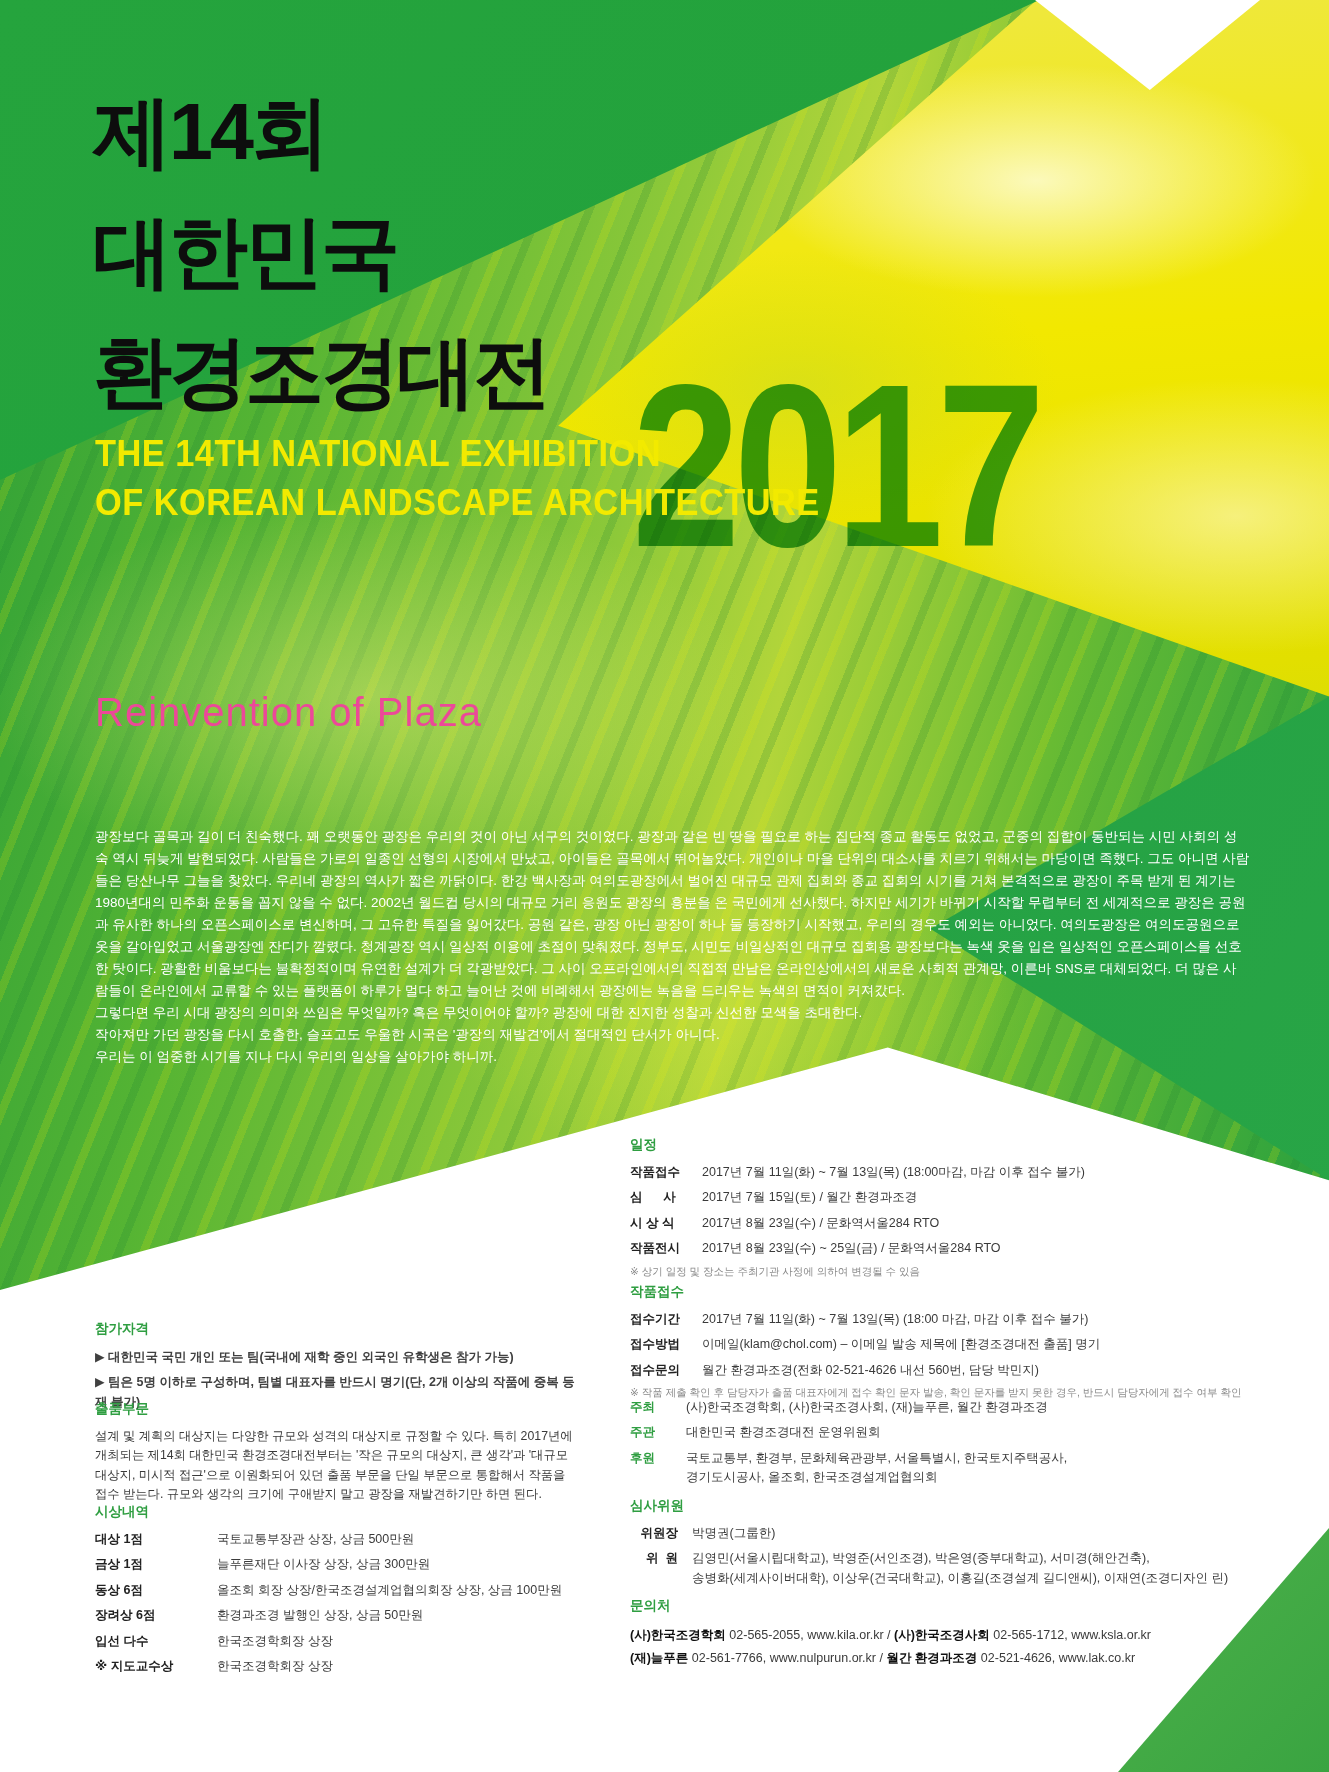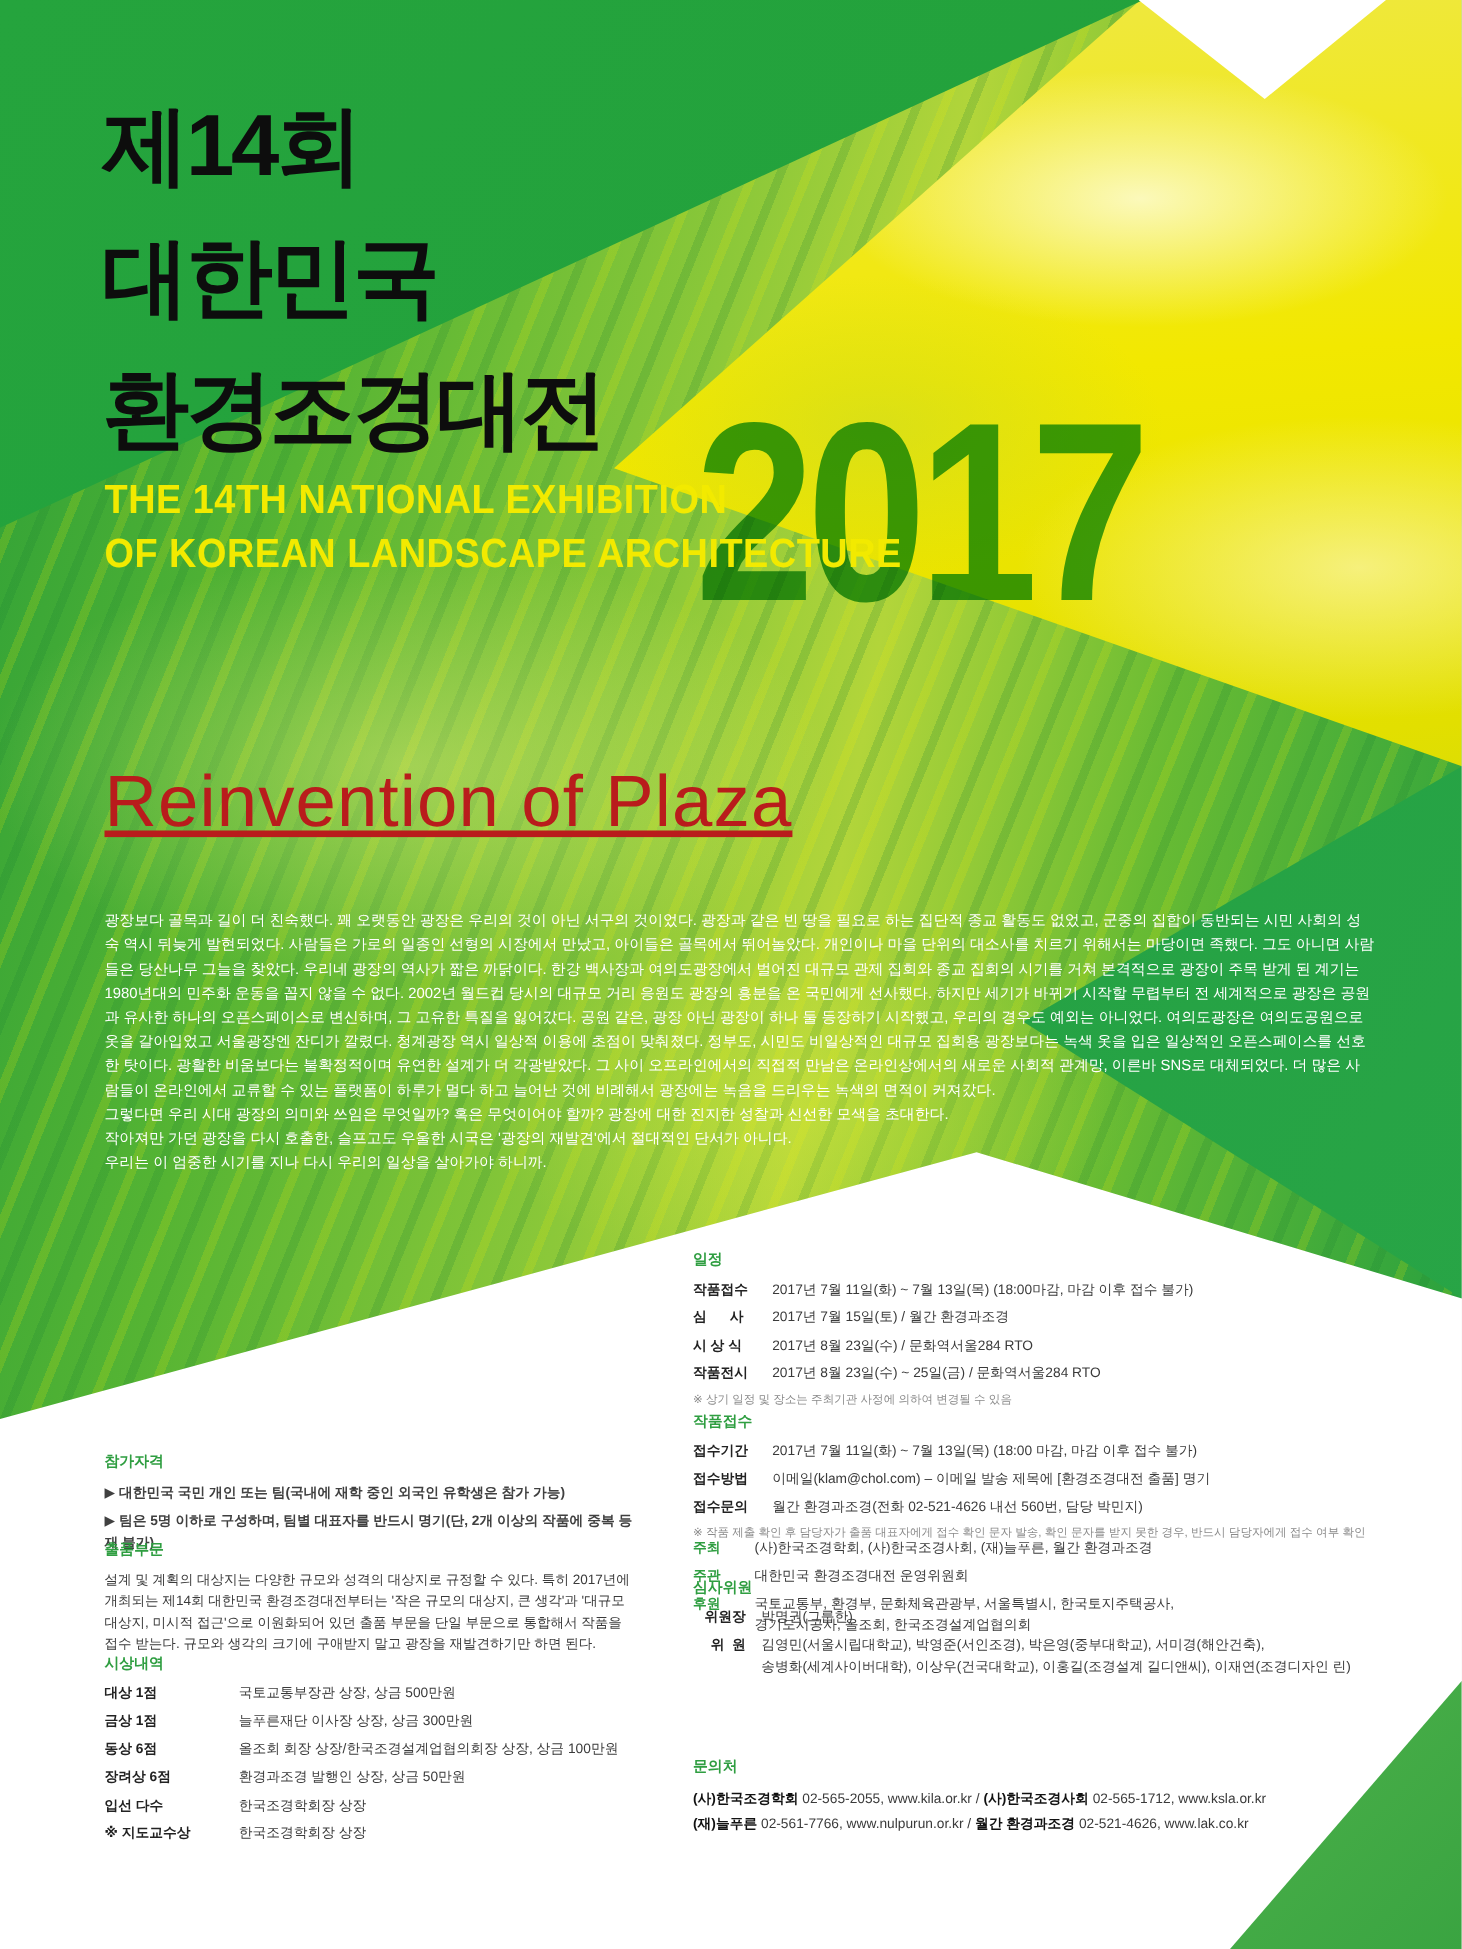--- a/index.html
+++ b/index.html
@@ -57,21 +57,21 @@
     position:absolute;left:95px;top:430px;z-index:4;
     font-size:37px;font-weight:bold;color:#f2ea00;line-height:1.32;letter-spacing:.5px;
     transform:scaleX(0.93);transform-origin:left top;white-space:nowrap;
   }
   .subtitle-ko{
     position:absolute;left:92px;top:582px;z-index:4;
     font-size:83px;font-weight:bold;color:#ffffff;letter-spacing:-3px;white-space:nowrap;
   }
   .subtitle-en{
     position:absolute;left:95px;top:690px;z-index:4;
-    font-size:66px;font-weight:normal;color:#b91c1c;letter-spacing:1px;white-space:nowrap;text-decoration:underline;
+    font-size:40px;font-weight:normal;color:#ec4899;letter-spacing:1px;white-space:nowrap;
   }
   .intro{
     position:absolute;left:95px;top:826px;width:1155px;z-index:4;
     font-size:13.5px;line-height:1.63;color:#ffffff;
   }
   .intro p{margin:0;}
   
   .info{position:absolute;left:0;top:0;width:100%;height:100%;border-radius:17px;}
   .sec{position:absolute;}
   .sec .h{color:#2f9e41;font-weight:bold;font-size:13.5px;margin-bottom:9px;}
@@ -175,21 +175,21 @@
         <span class="lbl w42">주관</span>
         <span class="val">대한민국 환경조경대전 운영위원회</span>
       </div>
       <div class="row">
         <span class="lbl w42">후원</span>
         <span class="val">국토교통부, 환경부, 문화체육관광부, 서울특별시, 한국토지주택공사,
 경기도시공사, 올조회, 한국조경설계업협의회</span>
       </div>
     </div>
 
-    <div class="sec" style="left:630px;top:1434px;width:690px;">
+    <div class="sec" style="left:630px;top:1497px;width:690px;">
       <div class="h">심사위원</div>
       <div class="row">
         <span class="lbl w48">위원장</span>
         <span class="val">박명권(그룹한)</span>
       </div>
       <div class="row">
         <span class="lbl w48">위&nbsp;&nbsp;원</span>
         <span class="val">김영민(서울시립대학교), 박영준(서인조경), 박은영(중부대학교), 서미경(해안건축),
 송병화(세계사이버대학), 이상우(건국대학교), 이홍길(조경설계 길디앤씨), 이재연(조경디자인 린)</span>
       </div>

